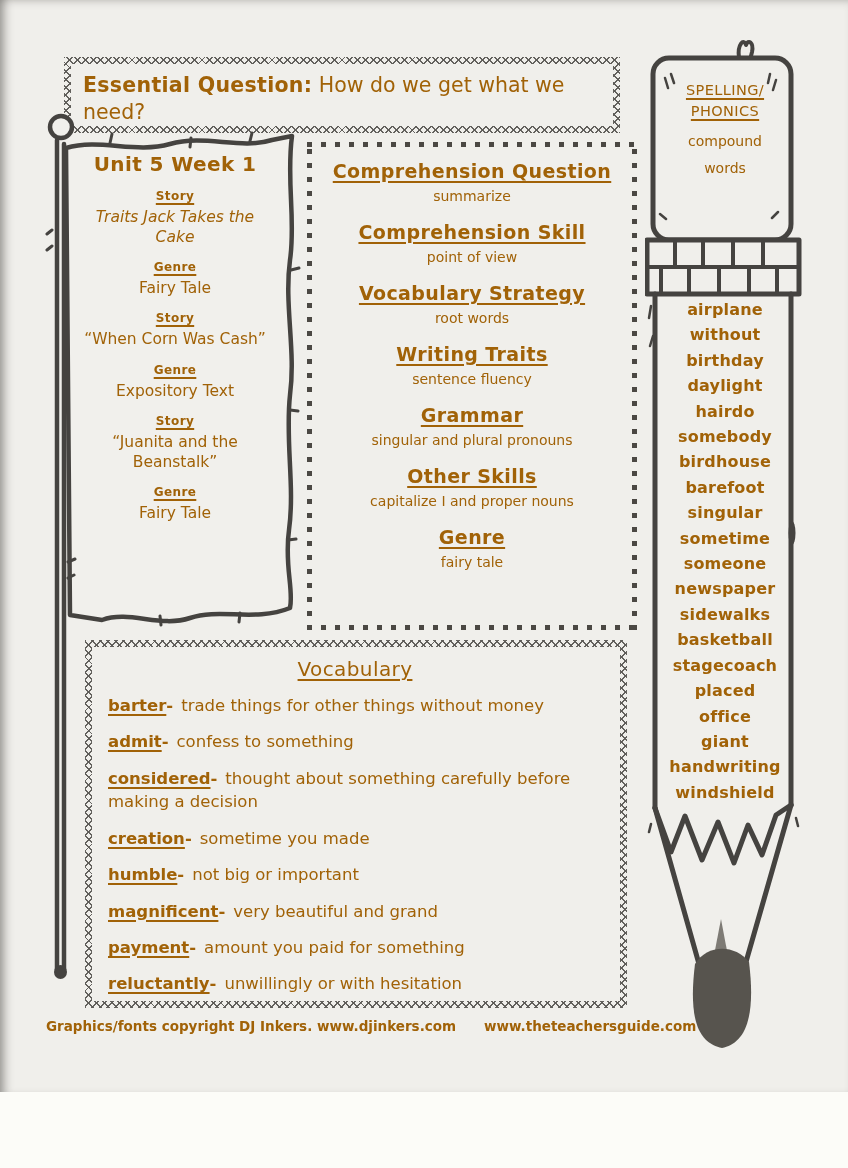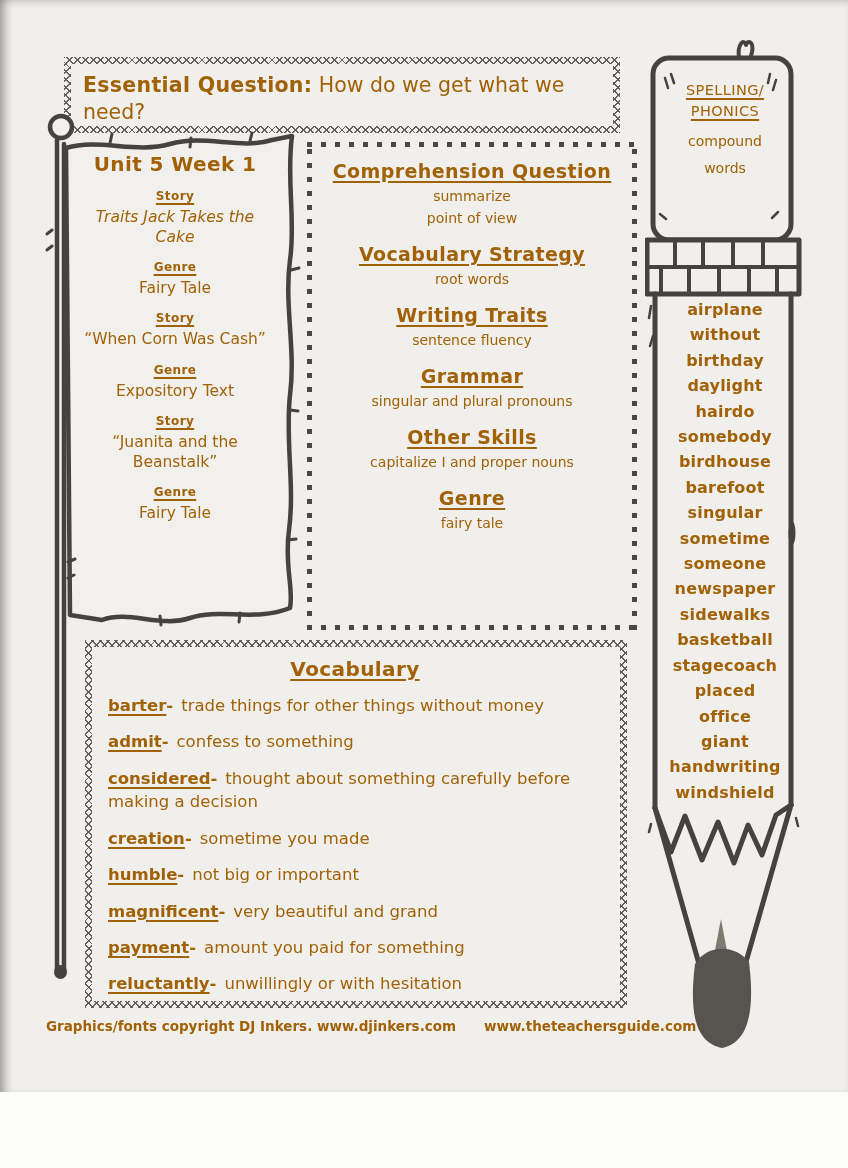--- a/index.html
+++ b/index.html
@@ -44,21 +44,21 @@
   .italic { font-style:italic; }
 
   
   .skills-content { position:absolute; inset:10px 12px; text-align:center; }
   .skill-h { font-size:19px; font-weight:bold; margin-top:17px; letter-spacing:.4px; }
   .skill-h:first-of-type { margin-top:8px; }
   .skill-v { font-size:14px; margin-top:6px; }
 
   
   .vocab-content { padding:10px 18px 0 16px; }
-  .vocab-title { text-align:center; font-size:20px; font-weight:bold; letter-spacing:.4px; }
+  .vocab-title { text-align:center; font-size:20px; font-weight:normal; letter-spacing:.4px; }
   .vocab-entry { font-size:16.5px; line-height:1.42; margin-top:13px; }
   .vocab-term { font-weight:bold; text-decoration:underline; text-decoration-thickness:2px; text-underline-offset:3px; }
   .vocab-sep { font-weight:bold; margin-right:8px; }
 
   
   .pencil-head { position:absolute; left:660px; top:80px; width:130px; text-align:center; }
   .ph-line { font-size:14.5px; font-weight:normal; letter-spacing:.4px; line-height:1.45; }
   .ph-sub { font-size:14px; margin-top:11px; }
   .pencil-words { position:absolute; left:653px; top:297px; width:144px; text-align:center; }
   .pword { font-size:16px; font-weight:bold; line-height:25.4px; letter-spacing:.2px; }
@@ -122,20 +122,21 @@
     <div class="flag-h uline">Genre</div>
     <div class="flag-v">Fairy Tale</div>
   </div>
 
   <div class="dotbox" style="left:307px; top:142px; width:330px; height:488px;">
     <div class="skills-content">
 
         <div class="skill-h uline">Comprehension Question</div>
         <div class="skill-v">summarize</div>
 
+        <div class="skill-h uline">Comprehension Skill</div>
         <div class="skill-v">point of view</div>
 
         <div class="skill-h uline">Vocabulary Strategy</div>
         <div class="skill-v">root words</div>
 
         <div class="skill-h uline">Writing Traits</div>
         <div class="skill-v">sentence fluency</div>
 
         <div class="skill-h uline">Grammar</div>
         <div class="skill-v">singular and plural pronouns</div>

